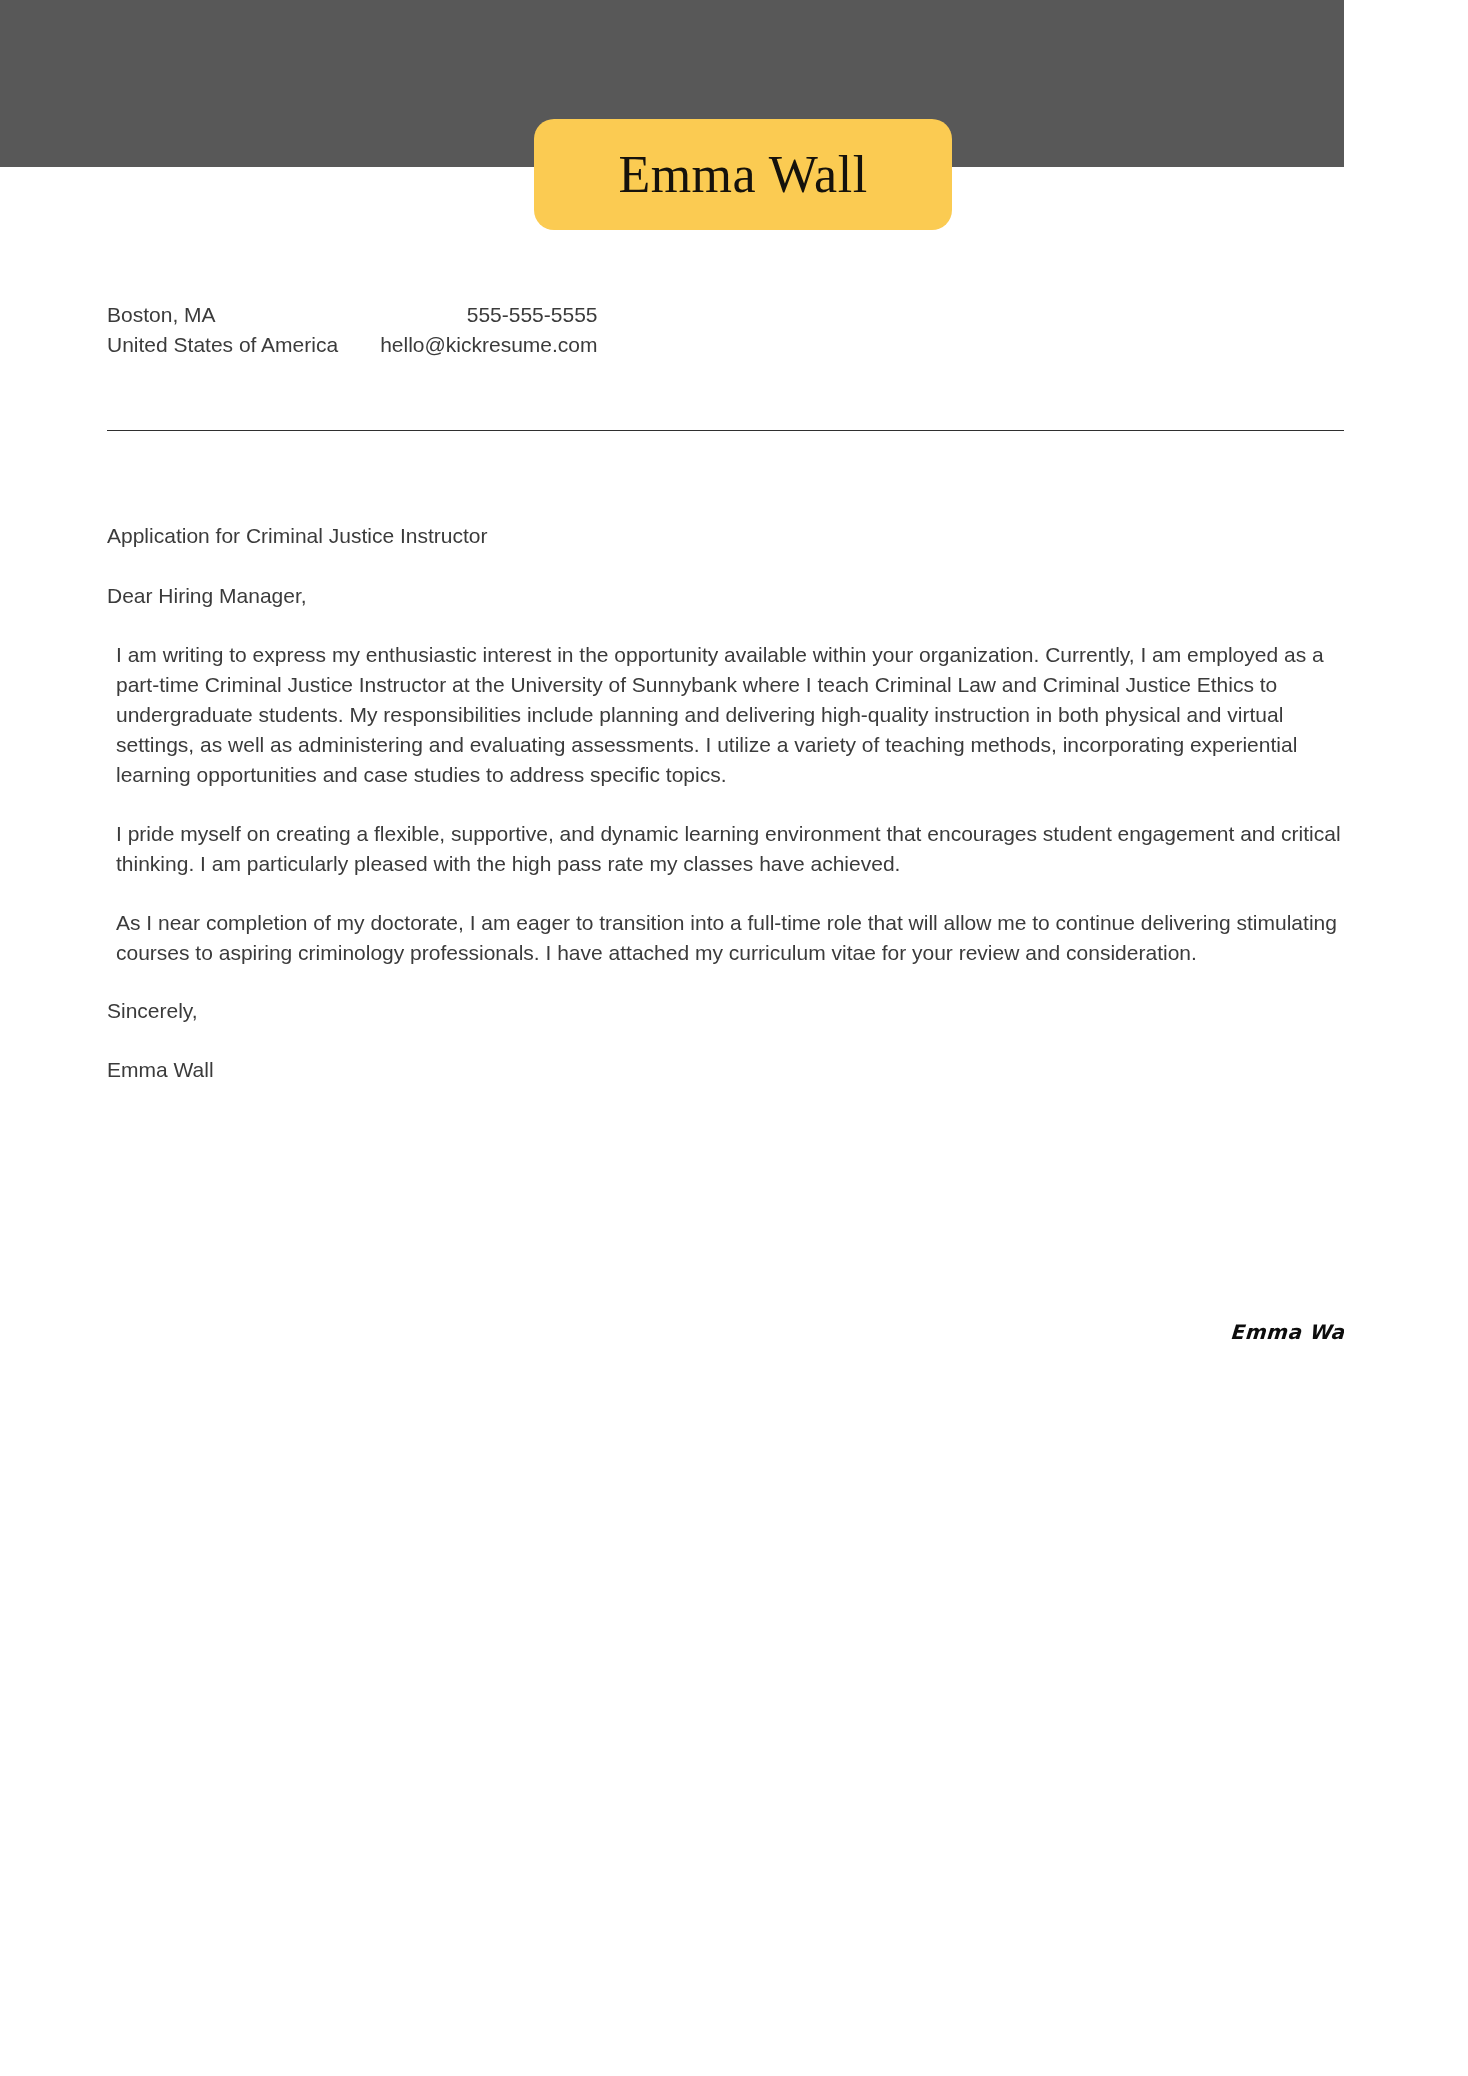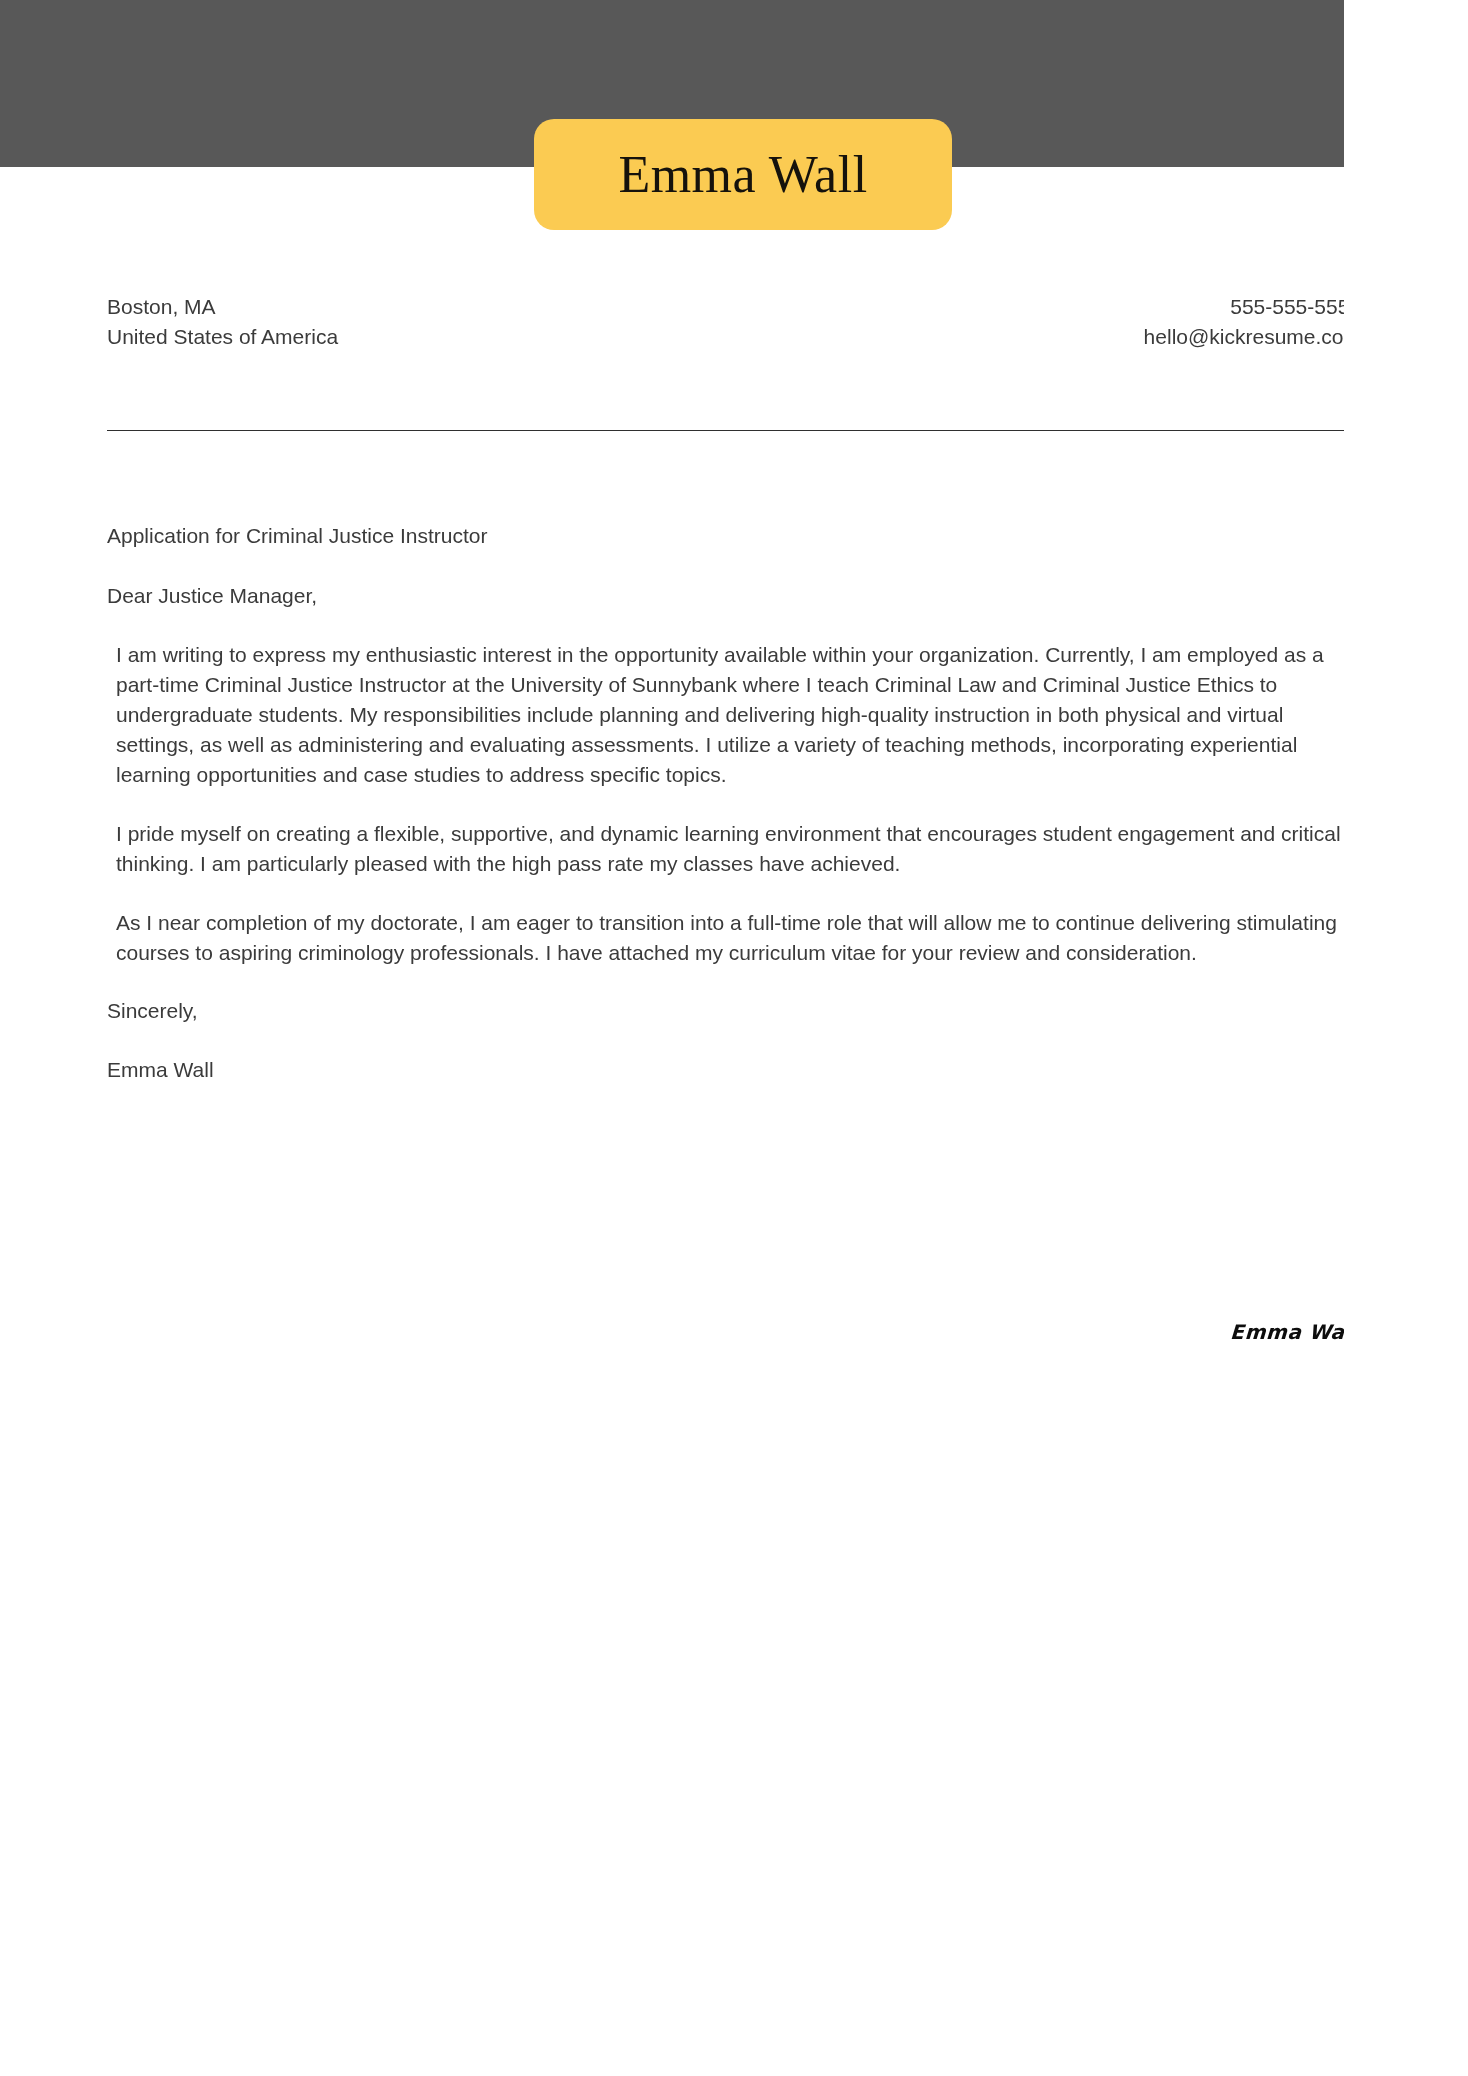--- a/index.html
+++ b/index.html
@@ -51,26 +51,26 @@
     font-weight: 400;
     color: #15120c;
     letter-spacing: 0.5px;
     line-height: 1;
     white-space: nowrap;
   }
 
   
   .contact-row {
     position: absolute;
-    top: 292px;
+    top: 300px;
     left: 107px;
     width: 1254px;
     display: flex;
-    justify-content: space-between;
     align-items: flex-start;
+    gap: 42px;
   }
 
   .contact-col {
     font-size: 21px;
     line-height: 30px;
     color: #3b3b3b;
   }
   .contact-col.right {
     text-align: right;
   }
@@ -160,21 +160,21 @@
       <span class="contact-line">555-555-5555</span>
       <span class="contact-line">hello@kickresume.com</span>
     </div>
   </div>
 
   <div class="divider"></div>
 
   <div class="letter">
     <span class="meta-line">Application for Criminal Justice Instructor</span>
 
-    <p class="salutation">Dear Justice Manager,</p>
+    <p class="salutation">Dear Hiring Manager,</p>
 
     <p class="body-para">I am writing to express my enthusiastic interest in the opportunity available within your organization. Currently, I am employed as a part-time Criminal Justice Instructor at the University of Sunnybank where I teach Criminal Law and Criminal Justice Ethics to undergraduate students. My responsibilities include planning and delivering high-quality instruction in both physical and virtual settings, as well as administering and evaluating assessments. I utilize a variety of teaching methods, incorporating experiential learning opportunities and case studies to address specific topics.</p>
     <p class="body-para">I pride myself on creating a flexible, supportive, and dynamic learning environment that encourages student engagement and critical thinking. I am particularly pleased with the high pass rate my classes have achieved.</p>
     <p class="body-para">As I near completion of my doctorate, I am eager to transition into a full-time role that will allow me to continue delivering stimulating courses to aspiring criminology professionals. I have attached my curriculum vitae for your review and consideration.</p>
 
     <p class="closing">Sincerely,</p>
     <p class="signer-name">Emma Wall</p>
   </div>
 
   <div class="signature">Emma Wall</div>

